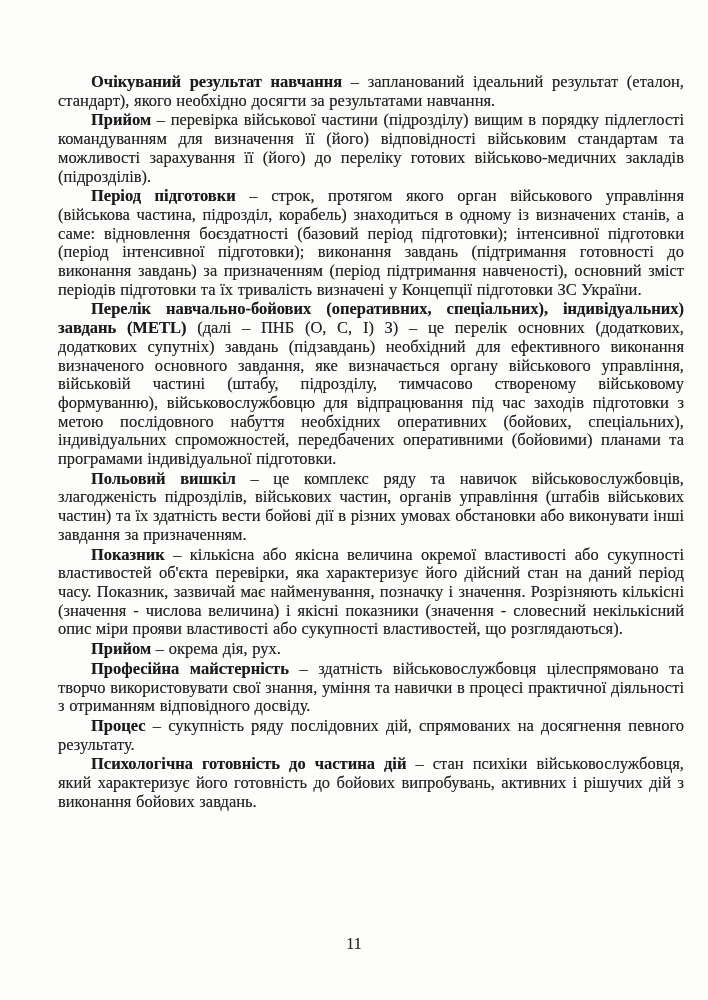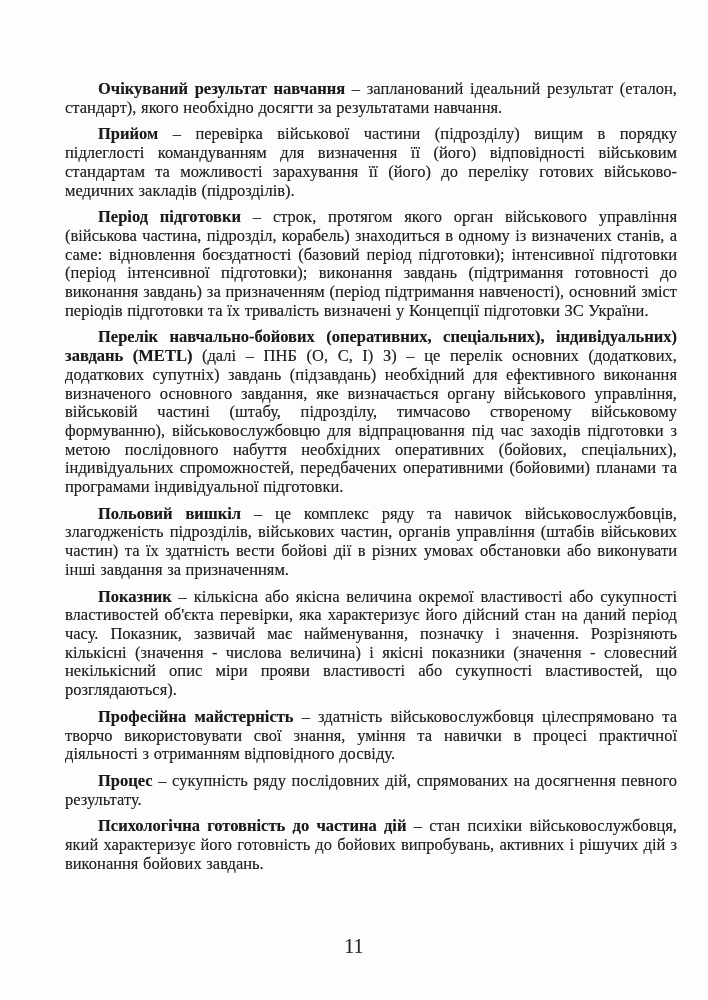--- a/index.html
+++ b/index.html
@@ -14,21 +14,21 @@
     background: #fdfdfb;
     overflow: hidden;
   }
   .text-block {
     position: absolute;
     left: 57px;
     top: 72px;
     width: 628px;
   }
   p.para {
-    margin: 8px;
+    margin: 1px;
     padding: 0;
     text-indent: 33px;
     text-align: justify;
     font-family: "Liberation Serif", "DejaVu Serif", serif;
     font-size: 16.5px;
     line-height: 18.7px;
     color: #232323;
     text-shadow: 0 0 0.5px rgba(45,45,45,0.55);
     word-spacing: 0.5px;
   }
@@ -36,34 +36,35 @@
     font-weight: bold;
     color: #1b1b1b;
   }
   .page-number {
     position: absolute;
     left: 0;
     width: 708px;
     top: 935px;
     text-align: center;
     font-family: "Liberation Serif", "DejaVu Serif", serif;
-    font-size: 20px;
+    font-size: 16px;
     color: #2a2a2a;
     text-shadow: 0 0 0.5px rgba(45,45,45,0.5);
   }
 </style>
 </head>
 <body>
 
 <div class="page">
   <div class="text-block">
     <p class="para"><b>Очікуваний результат навчання</b><span> – запланований ідеальний результат (еталон, стандарт), якого необхідно досягти за результатами навчання.</span></p>
     <p class="para"><b>Прийом</b><span> – перевірка військової частини (підрозділу) вищим в порядку підлеглості командуванням для визначення її (його) відповідності військовим стандартам та можливості зарахування її (його) до переліку готових військово-медичних закладів (підрозділів).</span></p>
     <p class="para"><b>Період підготовки</b><span> – строк, протягом якого орган військового управління (військова частина, підрозділ, корабель) знаходиться в одному із визначених станів, а саме: відновлення боєздатності (базовий період підготовки); інтенсивної підготовки (період інтенсивної підготовки); виконання завдань (підтримання готовності до виконання завдань) за призначенням (період підтримання навченості), основний зміст періодів підготовки та їх тривалість визначені у Концепції підготовки ЗС України.</span></p>
     <p class="para"><b>Перелік навчально-бойових (оперативних, спеціальних), індивідуальних) завдань (METL)</b><span> (далі – ПНБ (О, С, І) З) – це перелік основних (додаткових, додаткових супутніх) завдань (підзавдань) необхідний для ефективного виконання визначеного основного завдання, яке визначається органу військового управління, військовій частині (штабу, підрозділу, тимчасово створеному військовому формуванню), військовослужбовцю для відпрацювання під час заходів підготовки з метою послідовного набуття необхідних оперативних (бойових, спеціальних), індивідуальних спроможностей, передбачених оперативними (бойовими) планами та програмами індивідуальної підготовки.</span></p>
     <p class="para"><b>Польовий вишкіл</b><span> – це комплекс ряду та навичок військовослужбовців, злагодженість підрозділів, військових частин, органів управління (штабів військових частин) та їх здатність вести бойові дії в різних умовах обстановки або виконувати інші завдання за призначенням.</span></p>
     <p class="para"><b>Показник</b><span> – кількісна або якісна величина окремої властивості або сукупності властивостей об'єкта перевірки, яка характеризує його дійсний стан на даний період часу. Показник, зазвичай має найменування, позначку і значення. Розрізняють кількісні (значення - числова величина) і якісні показники (значення - словесний некількісний опис міри прояви властивості або сукупності властивостей, що розглядаються).</span></p>
+    <p class="para"><b>Прийом</b><span> – окрема дія, рух.</span></p>
     <p class="para"><b>Професійна майстерність</b><span> – здатність військовослужбовця цілеспрямовано та творчо використовувати свої знання, уміння та навички в процесі практичної діяльності з отриманням відповідного досвіду.</span></p>
     <p class="para"><b>Процес</b><span> – сукупність ряду послідовних дій, спрямованих на досягнення певного результату.</span></p>
     <p class="para"><b>Психологічна готовність до частина дій</b><span> – стан психіки військовослужбовця, який характеризує його готовність до бойових випробувань, активних і рішучих дій з виконання бойових завдань.</span></p>
   </div>
   <div class="page-number">11</div>
 </div>
 
 </body></html>

